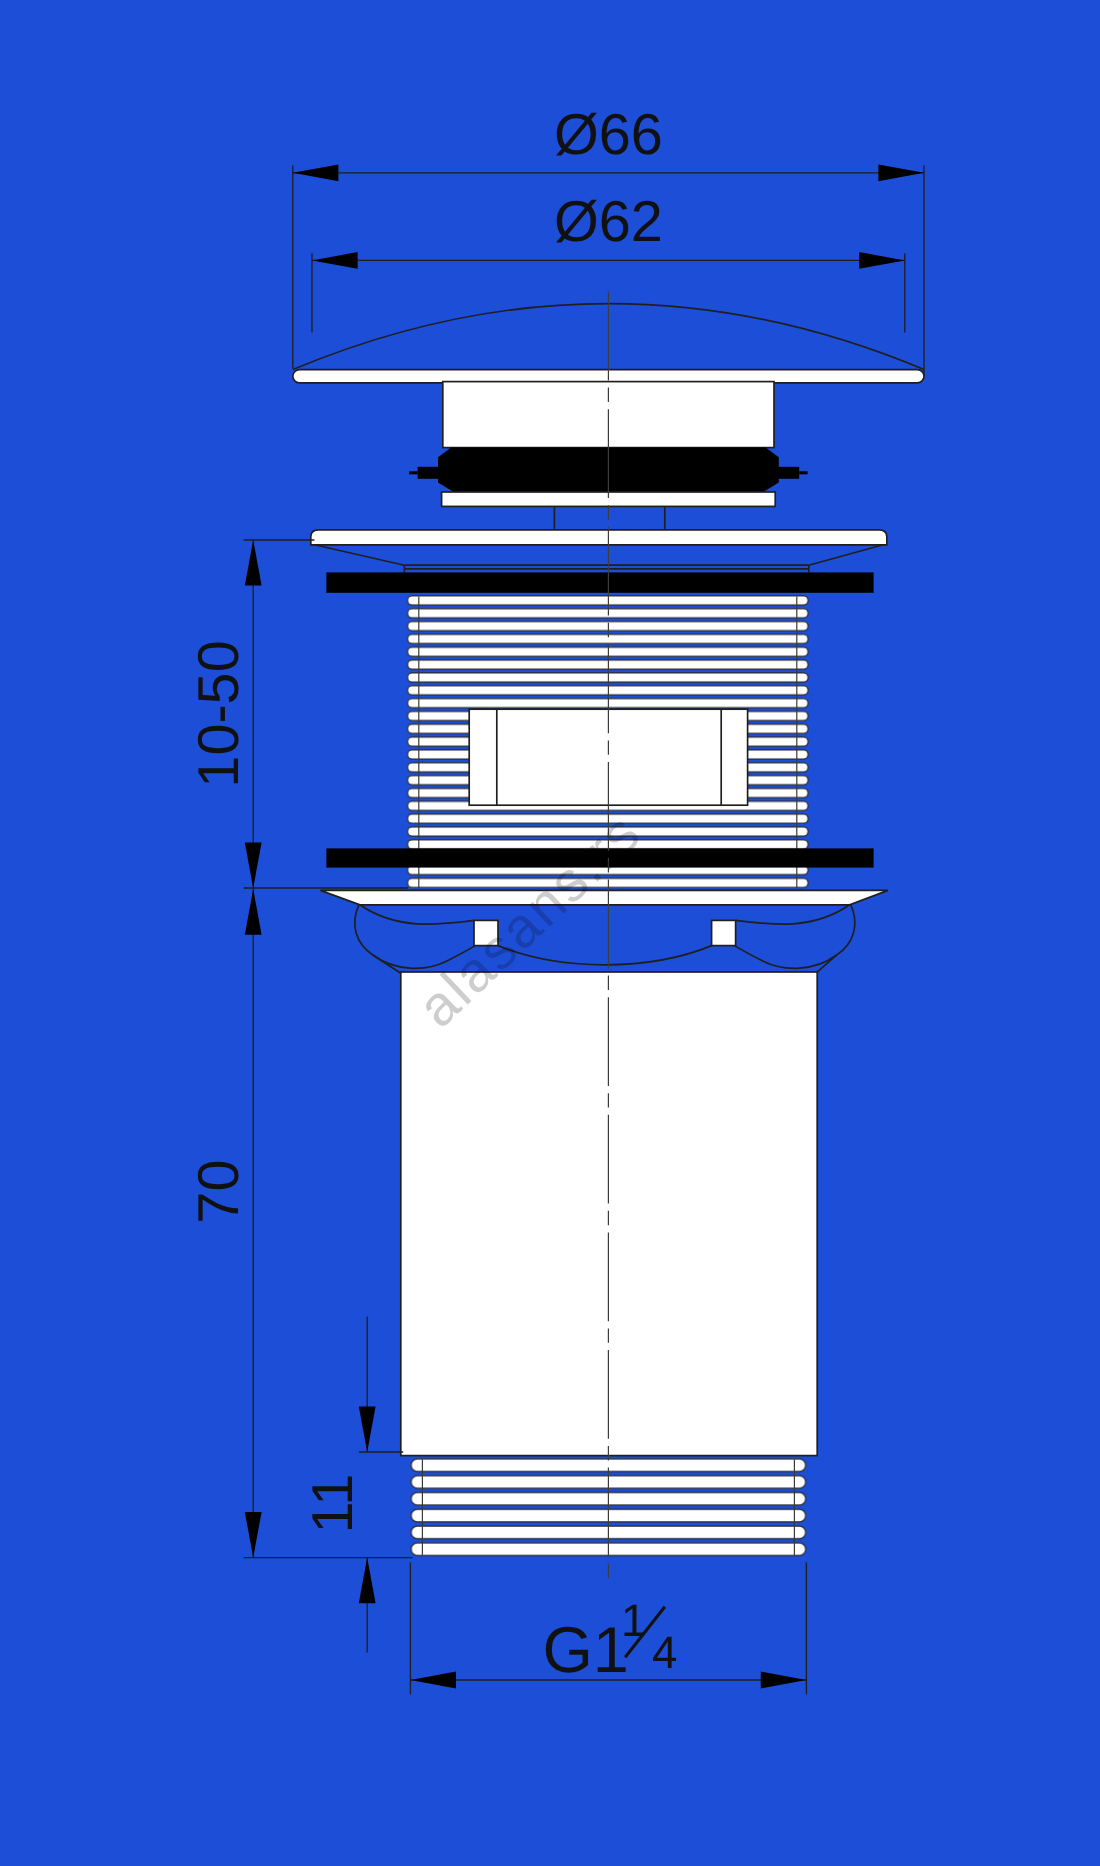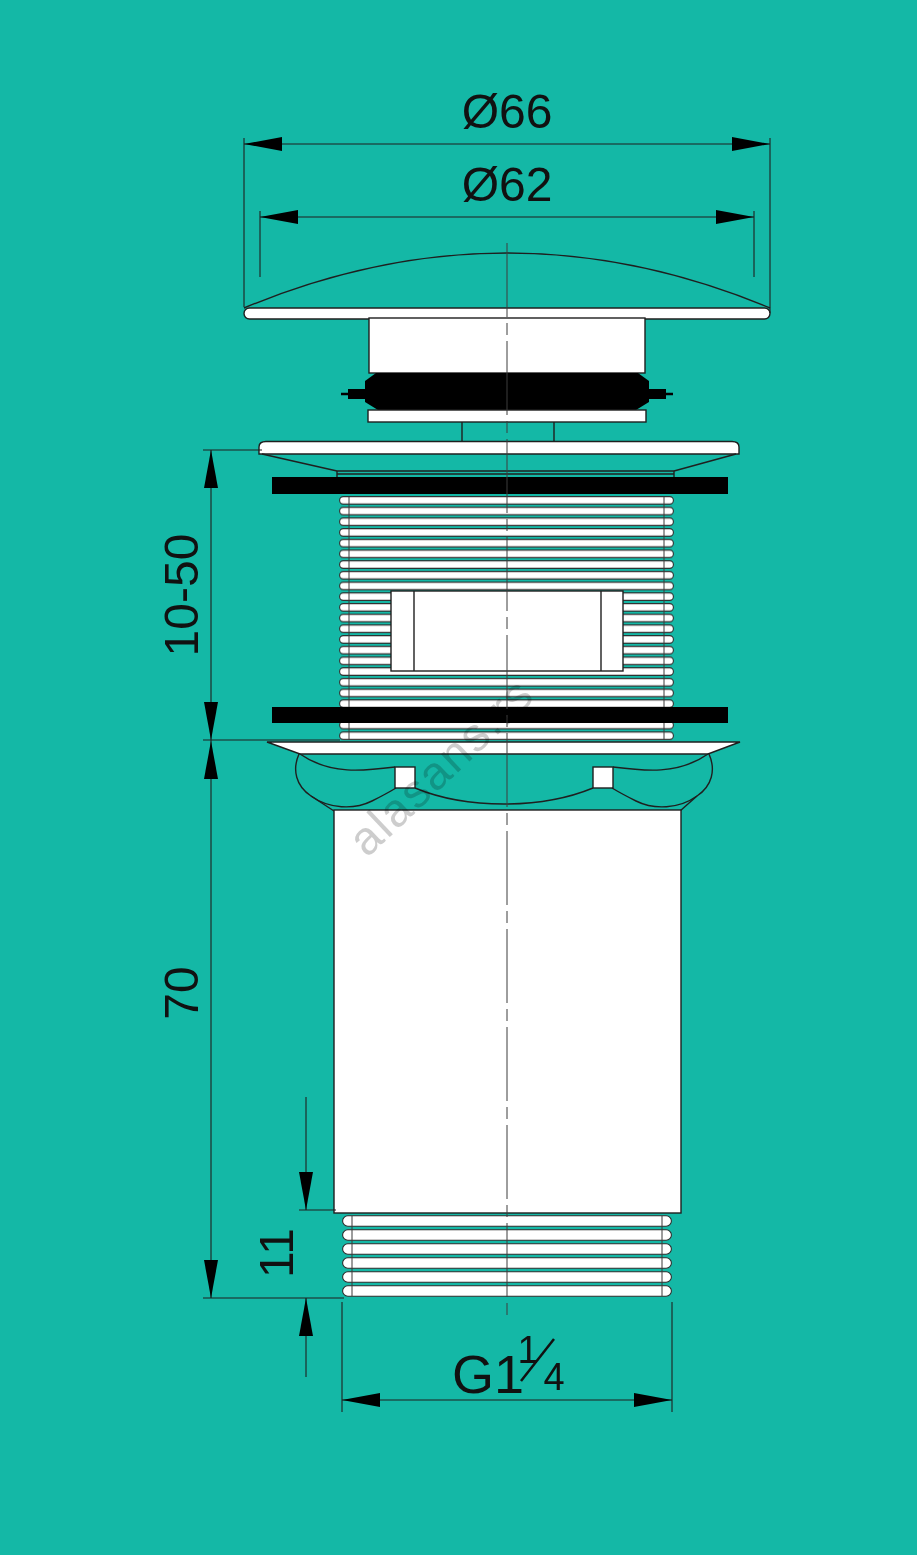--- a/index.html
+++ b/index.html
@@ -7,21 +7,21 @@
     padding: 0;
     background: #ffffff;
     width: 917px;
     height: 1555px;
     overflow: hidden;
   }
   .canvas-wrap {
     position: relative;
     width: 917px;
     height: 1555px;
-    background: #14b8a6;
+    background: #1d4ed8;
   }
   svg { display: block; }
   .outline {
     fill: #ffffff;
     stroke: #1f1f1f;
     stroke-width: 1.4;
   }
   .thinline {
     fill: none;
     stroke: #1f1f1f;

